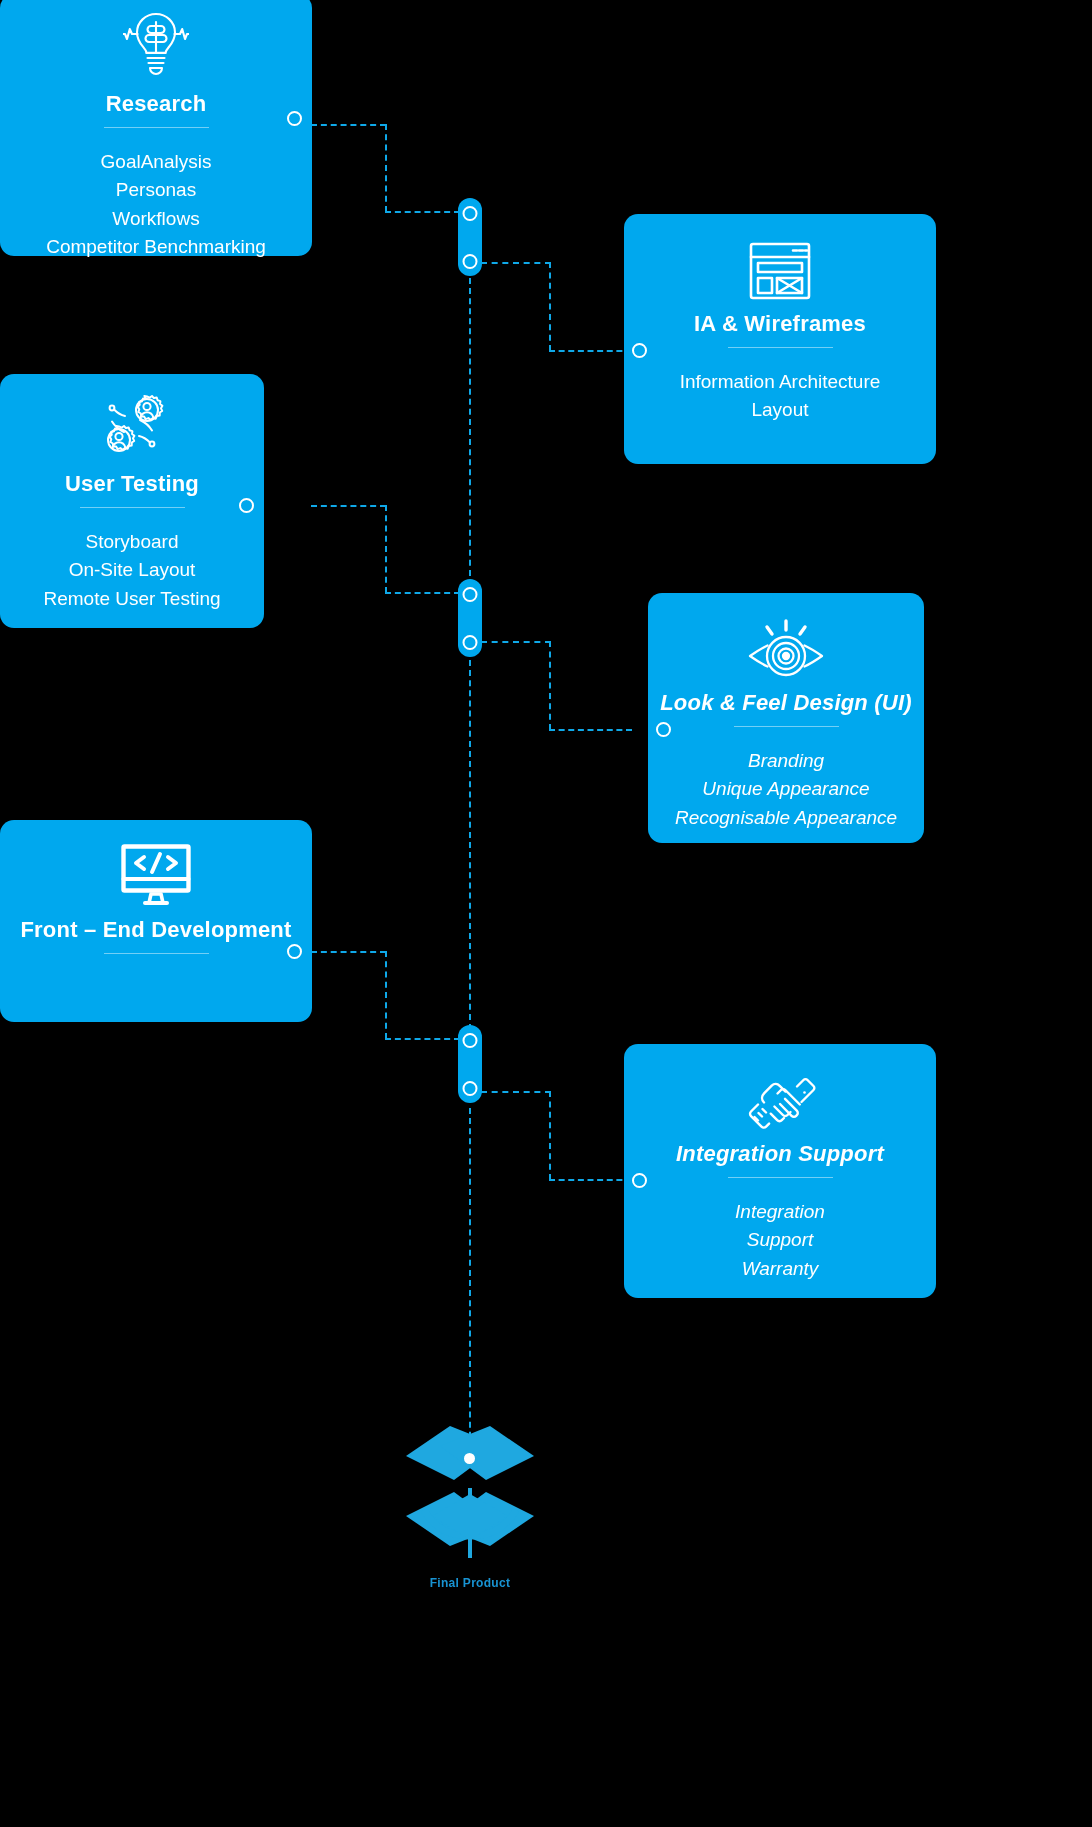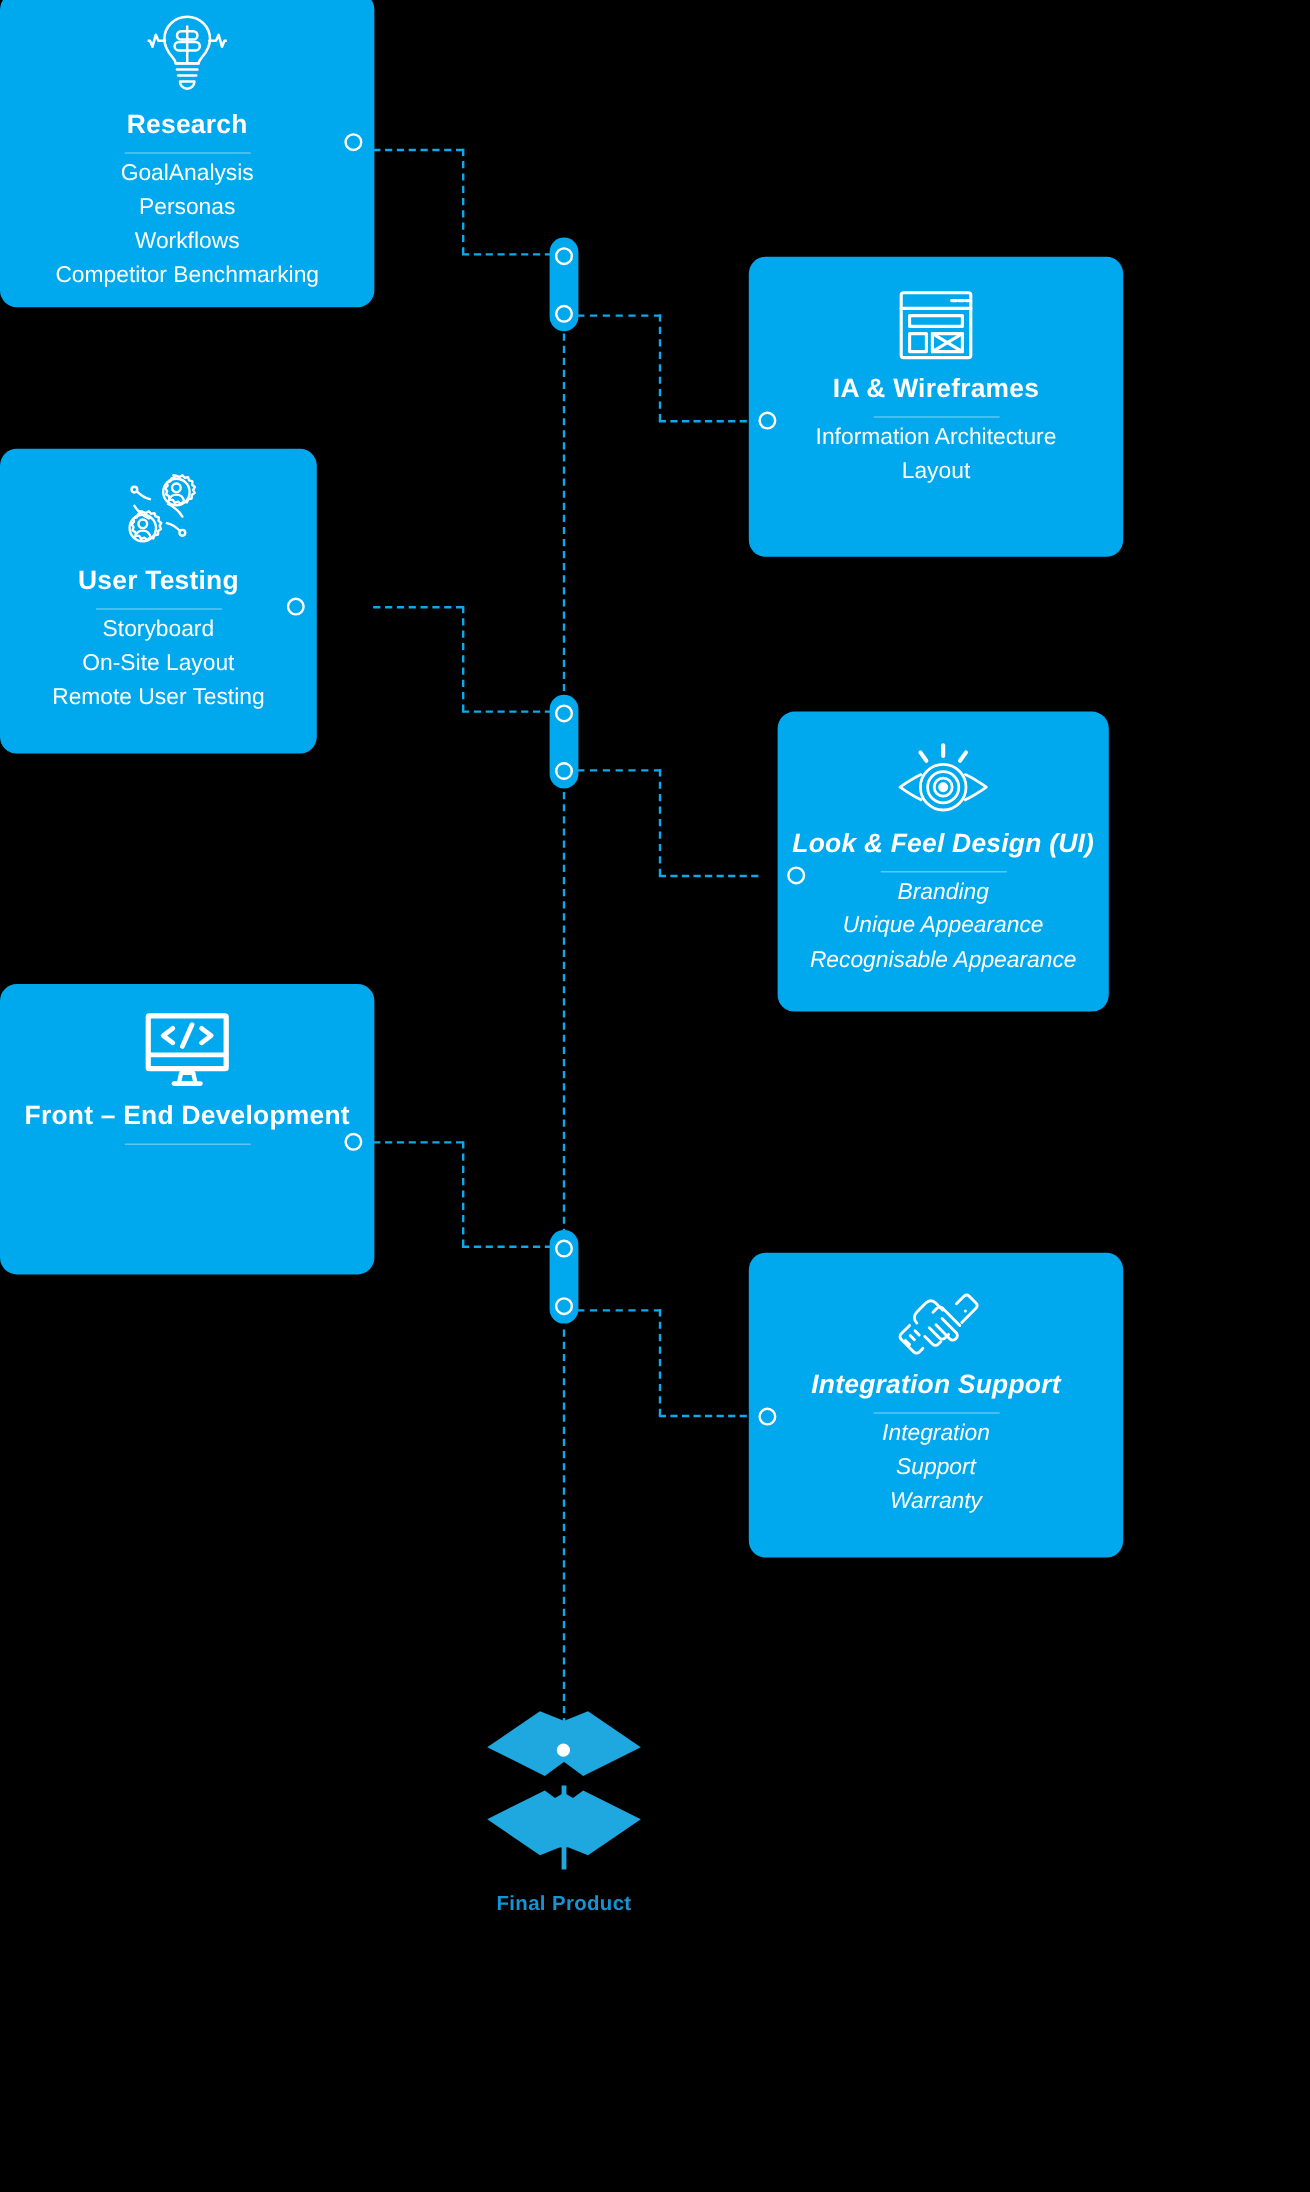--- a/index.html
+++ b/index.html
@@ -30,21 +30,21 @@
     font-size:22px;
     letter-spacing:.2px;
     margin-top:12px;
     line-height:1.1;
   }
   .card-rule {
     width:105px; height:1px;
     background:rgba(255,255,255,.45);
     margin:11px auto 0;
   }
-  .card-items { margin-top:3px; }
+  .card-items { margin-top:20px; }
   .card-item {
     font-size:19px;
     line-height:28.3px;
     font-weight:300;
     color:#fff;
   }
 
   
   .knob {
     position:absolute;
@@ -87,21 +87,21 @@
     text-align:center;
   }
   .final-dot {
     position:absolute;
     width:17px; height:17px;
     border-radius:50%;
     background:#fff;
     border:3px solid #1FA8E0;
   }
   .final-label {
-    font-size:17px;
+    font-size:12px;
     font-weight:bold;
     color:#1893D2;
     letter-spacing:.3px;
     margin-top:4px;
   }
 </style>
 </head>
 <body>
 
 <div id="stage">
@@ -246,21 +246,21 @@
     <div class="card-title">Look &amp; Feel Design (UI)</div>
     <div class="card-rule"></div>
     <div class="card-items">
       <div class="card-item">Branding</div>
       <div class="card-item">Unique Appearance</div>
       <div class="card-item">Recognisable Appearance</div>
     </div>
     <div class="knob" style="left:8px; top:129px;"></div>
   </div>
 
-  <div class="card" style="left:0px; top:820px; width:312px; height:242px;">
+  <div class="card" style="left:0px; top:820px; width:312px; height:202px;">
     <div class="card-icon">
       <svg width="70" height="62" viewBox="0 0 70 62" fill="none" stroke="#fff" stroke-width="4.4" stroke-linecap="round" stroke-linejoin="round">
         <rect x="2.5" y="2.5" width="65" height="44" rx="1"></rect>
         <path d="M2.5 35h65" stroke-width="4"></path>
         <path d="M30 50h10l2 9H28z" stroke-width="3.6"></path>
         <path d="M24 59h22" stroke-width="4"></path>
         <path d="M23 13l-8 6 8 6" stroke-width="4"></path>
         <path d="M47 13l8 6-8 6" stroke-width="4"></path>
         <path d="M39 10l-8 18" stroke-width="4"></path>
       </svg>

